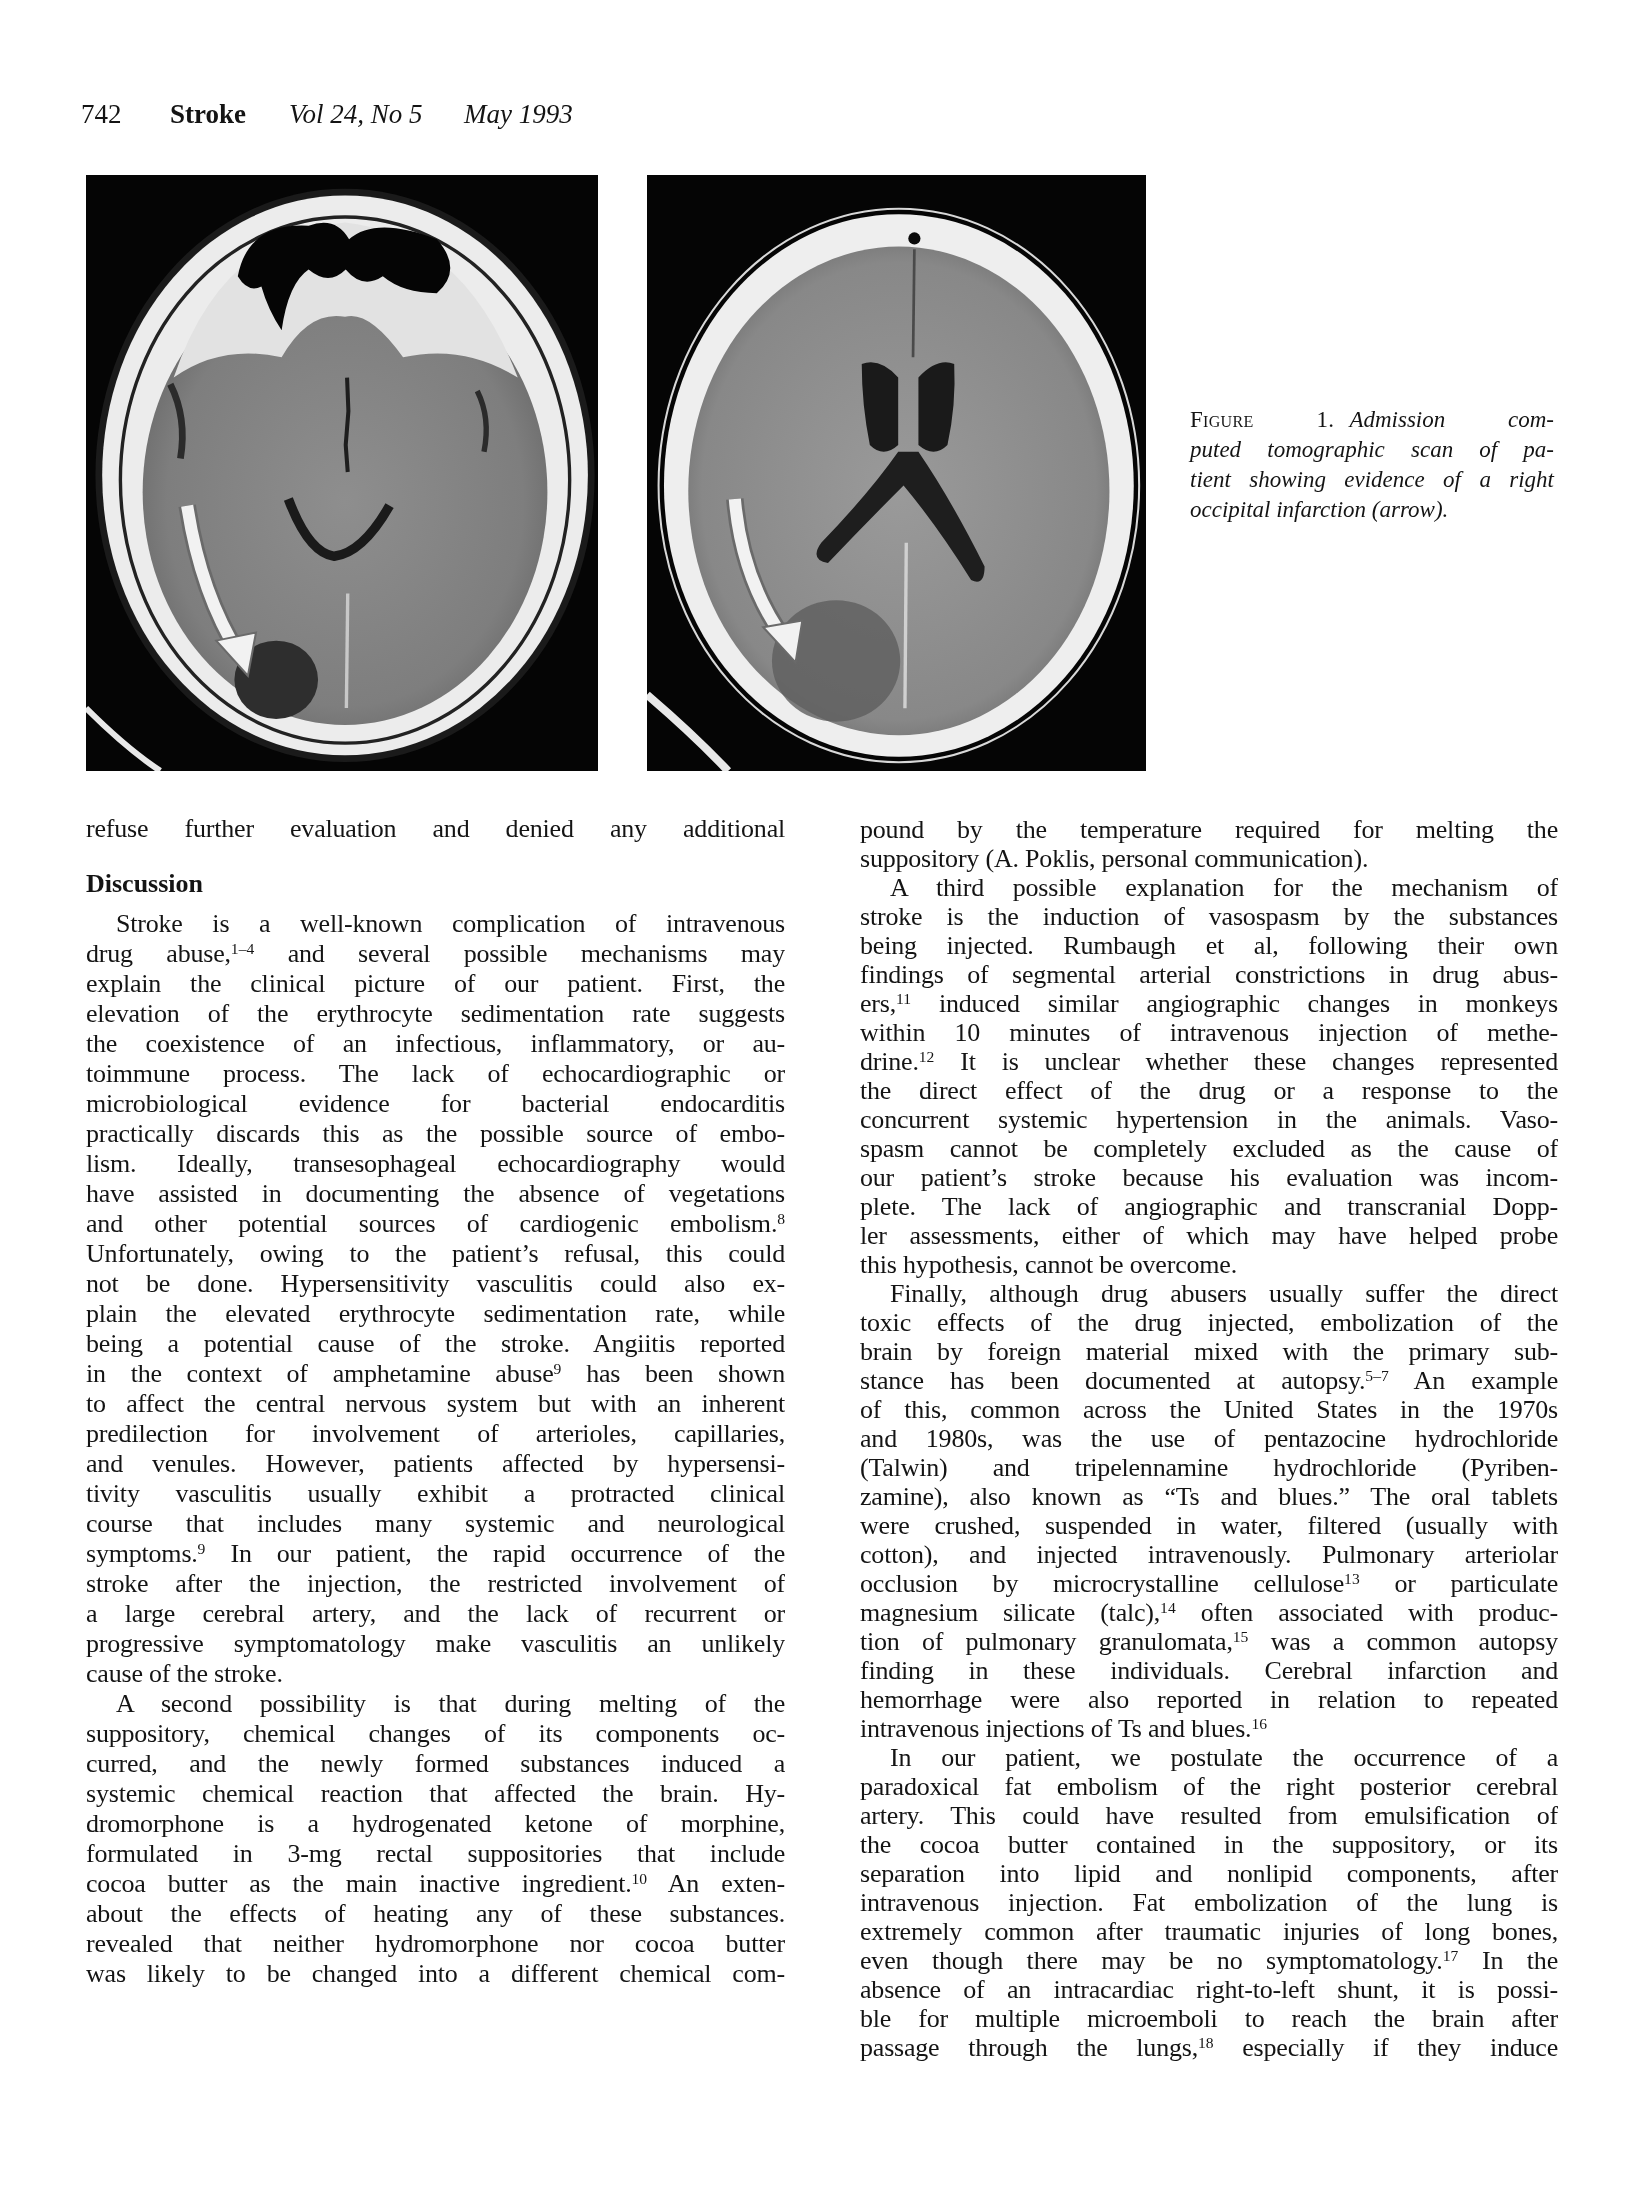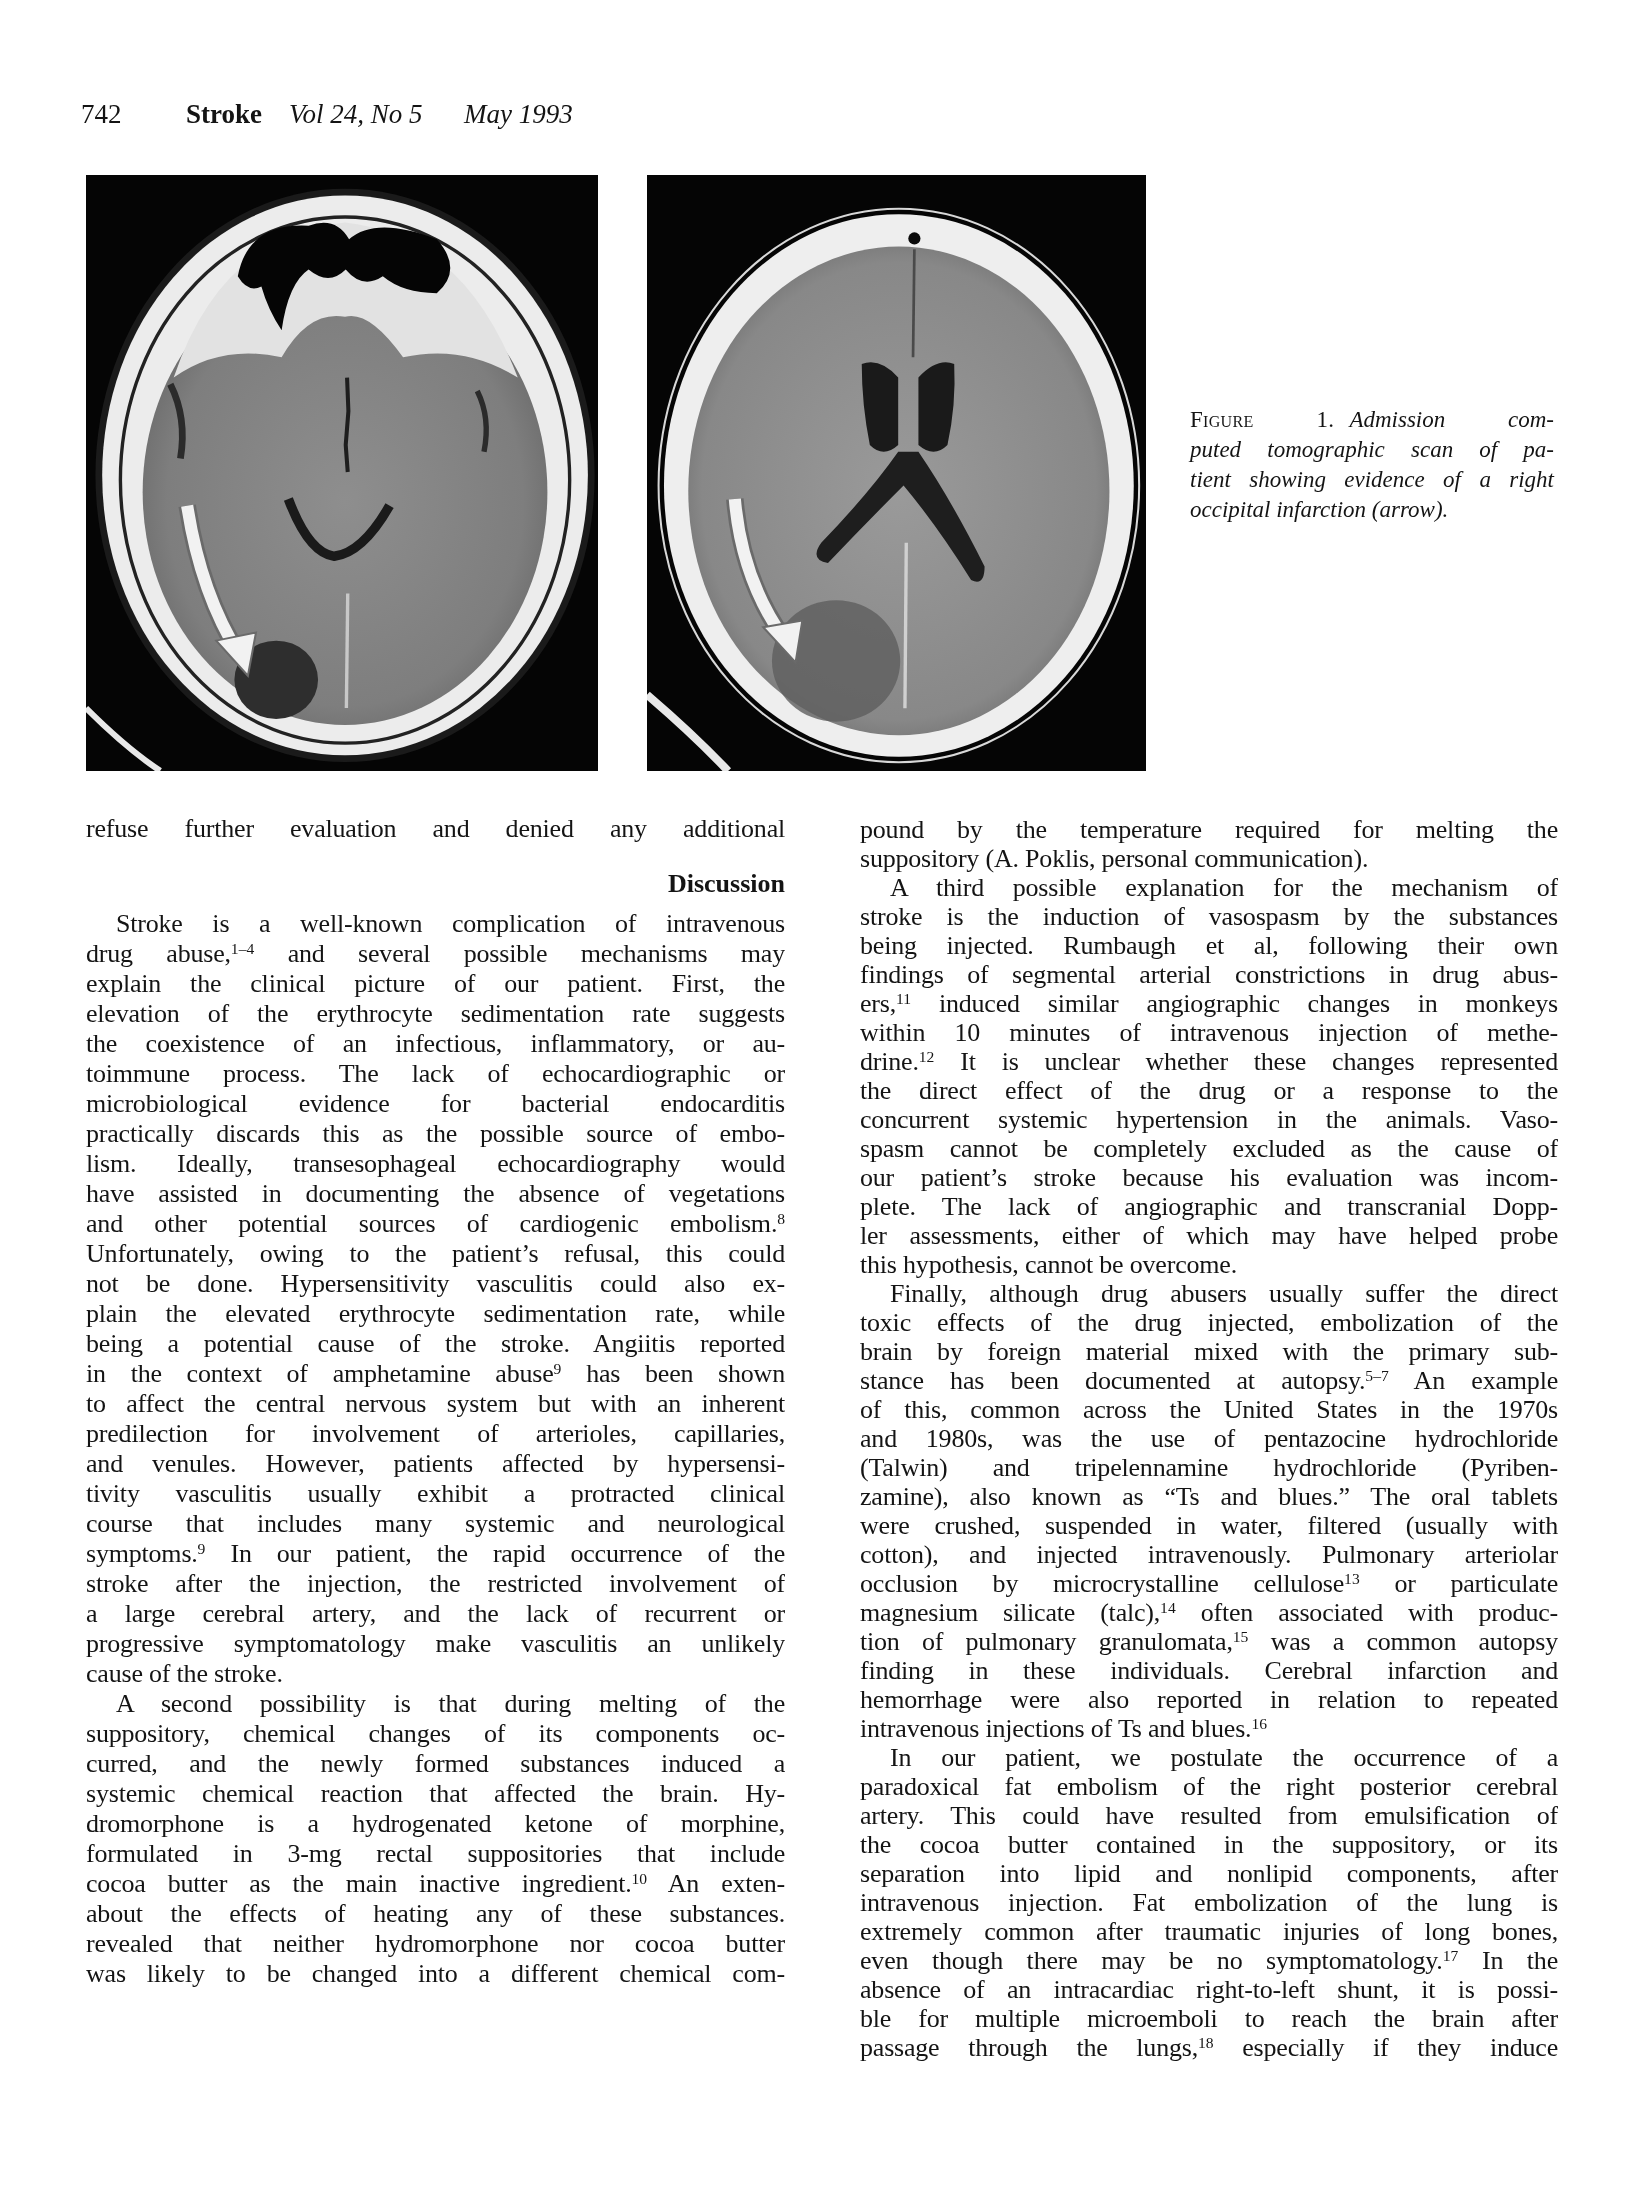--- a/index.html
+++ b/index.html
@@ -2,21 +2,21 @@
 <html style="font-size:10.8px"><head>
 <meta charset="utf-8">
 <style>
   html, body { margin: 0; padding: 0; background: #ffffff; }
   body { width: 1647px; height: 2205px; position: relative; overflow: hidden;
          font-family: "Liberation Serif", "DejaVu Serif", serif; color: #141414; }
 
   
   .hdr { position: absolute; top: 101px; font-size: 27px; line-height: 27px; white-space: nowrap; }
   .hdr-page { left: 81px; }
-  .hdr-journal { left: 186px; font-weight: bold; }
+  .hdr-journal { left: 170px; font-weight: bold; }
   .hdr-vol { left: 289px; font-style: italic; }
   .hdr-date { left: 464px; font-style: italic; }
 
   
   .ct { position: absolute; top: 175px; height: 596px; background: #050505; overflow: hidden; }
   .ct svg { display: block; width: 100%; height: 100%; }
   .ct-1 { left: 86px; width: 512px; }
   .ct-2 { left: 647px; width: 499px; }
 
   .caption { position: absolute; left: 1190px; top: 405px; width: 364px;
@@ -28,21 +28,21 @@
 
   
   .col { position: absolute; font-size: 26px; letter-spacing: -0.2px; }
   .col-left { left: 86px; top: 814px; width: 699px; }
   .col-right { left: 860px; top: 815px; width: 698px; }
   .col-left .line { height: 30px; line-height: 30px; }
   .col-right .line { height: 29px; line-height: 29px; }
   .line { display: block; text-align: justify; text-align-last: justify; overflow: hidden; white-space: normal; }
   .line.last { text-align-last: left; }
   .line.indent { text-indent: 30px; }
-  .heading { display: block; text-align: right; font-weight: bold; height: 30px; line-height: 30px;
+  .heading { display: block; text-align: left; font-weight: bold; height: 30px; line-height: 30px;
              margin-top: 25px; margin-bottom: 10px; letter-spacing: 0; }
   sup { font-size: 0.6em; line-height: 0; vertical-align: 0.5em; letter-spacing: 0; }
 </style>
 </head>
 <body>
 
 <div class="hdr hdr-page">742</div>
 <div class="hdr hdr-journal">Stroke</div>
 <div class="hdr hdr-vol">Vol 24, No 5</div>
 <div class="hdr hdr-date">May 1993</div>

